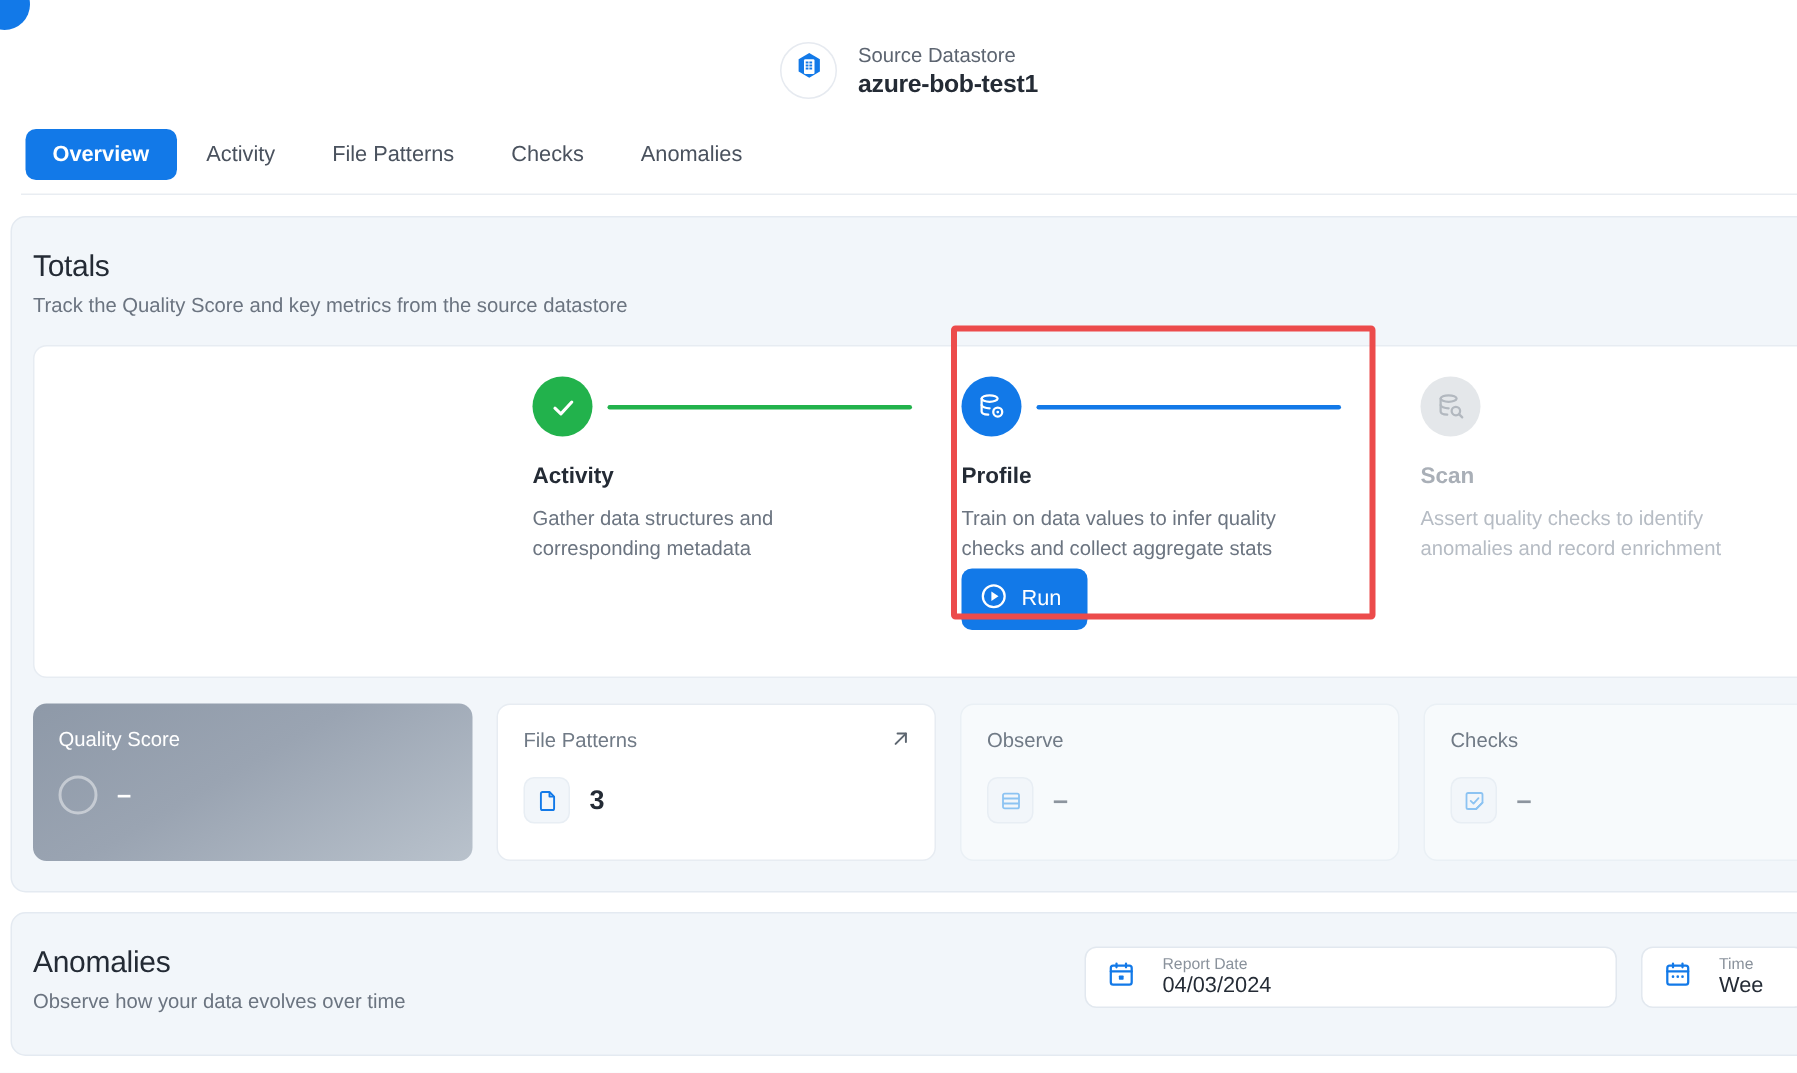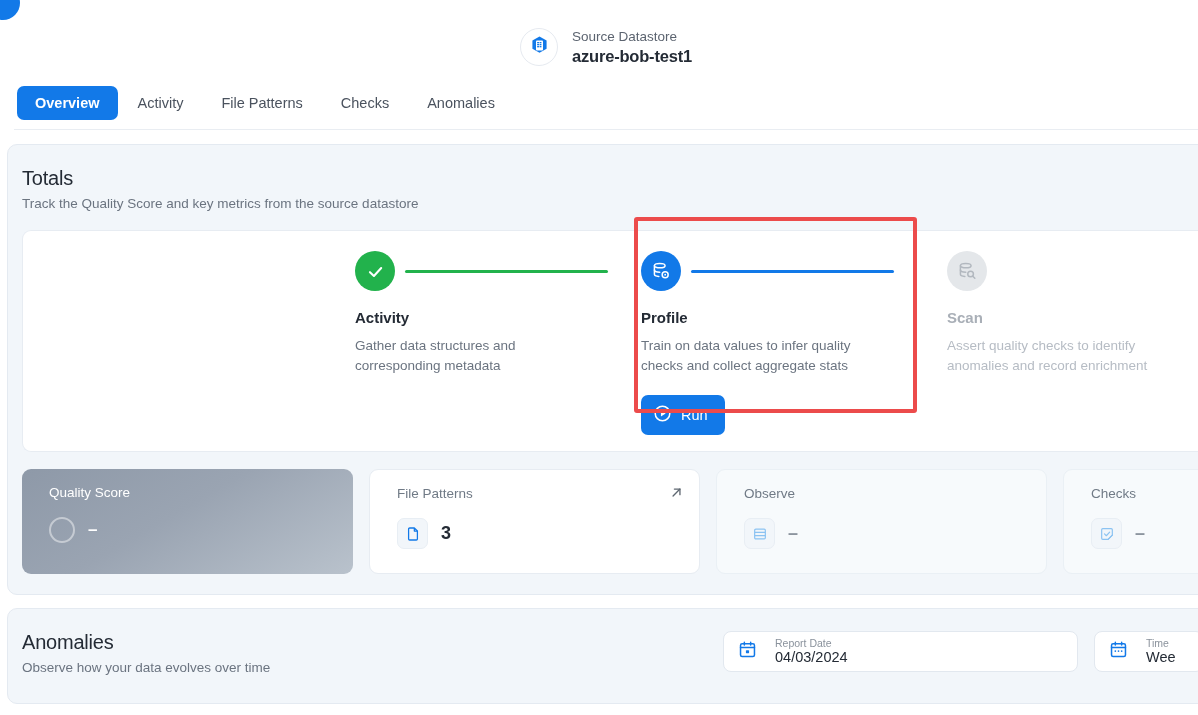--- a/index.html
+++ b/index.html
@@ -75,37 +75,37 @@
   .badge-green { background: #22b24c; }
   .badge-blue  { background: #1279e8; }
   .badge-grey  { background: #e4e7ea; }
   .connector { height: 3px; border-radius: 2px; }
   .stage-name { font-size: 15px; font-weight: 700; color: #242b35; margin-top: 18px; }
   .stage-name.muted { color: #a9afb7; }
   .stage-desc { font-size: 13.5px; color: #6b7480; line-height: 1.5; margin-top: 10px; }
   .stage-desc.muted { color: #b6bcc4; }
 
   .run-btn {
-    margin-top: 18px; display: inline-flex; align-items: center; gap: 9px;
+    margin-top: 2px; display: inline-flex; align-items: center; gap: 9px;
     background: #1279e8; color: #fff; border: none; cursor: pointer;
     border-radius: 7px; padding: 9px 17px 9px 12px;
     font-size: 14.5px; font-family: inherit; font-weight: 400;
   }
 
   
   .hl-box {
     position: absolute; border: 4px solid #ec4b4b;
     border-radius: 3px; pointer-events: none; z-index: 9;
   }
 
   
   .metrics { display: flex; gap: 16px; margin-top: 17px; }
   .mcard {
-    width: 331px; height: 105px; flex: none;
-    border-radius: 9px; padding: 16px 27px;
+    width: 293px; height: 105px; flex: none;
+    border-radius: 9px; padding: 16px 17px;
     background: #fff; border: 1px solid #e7ecf2;
     position: relative;
   }
   .mcard.faded { background: #f7fafc; border-color: #eaf0f5; }
   .mcard.score {
     background: linear-gradient(150deg, #8e99a8 0%, #9aa4b2 45%, #b9c2cc 100%);
     border: none;
   }
   .mcard-label { font-size: 13.5px; color: #707a86; }
   .mcard.score .mcard-label { color: #ffffff; }

